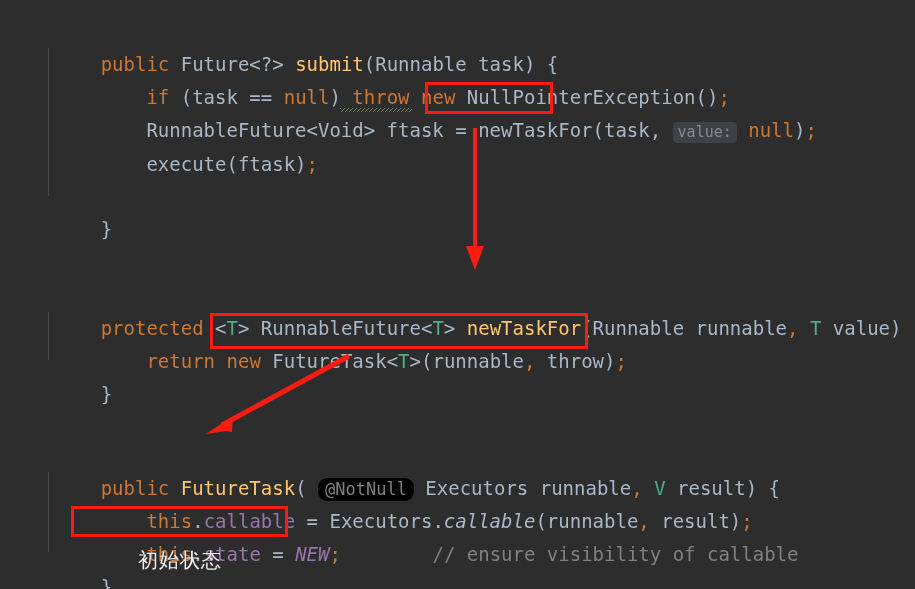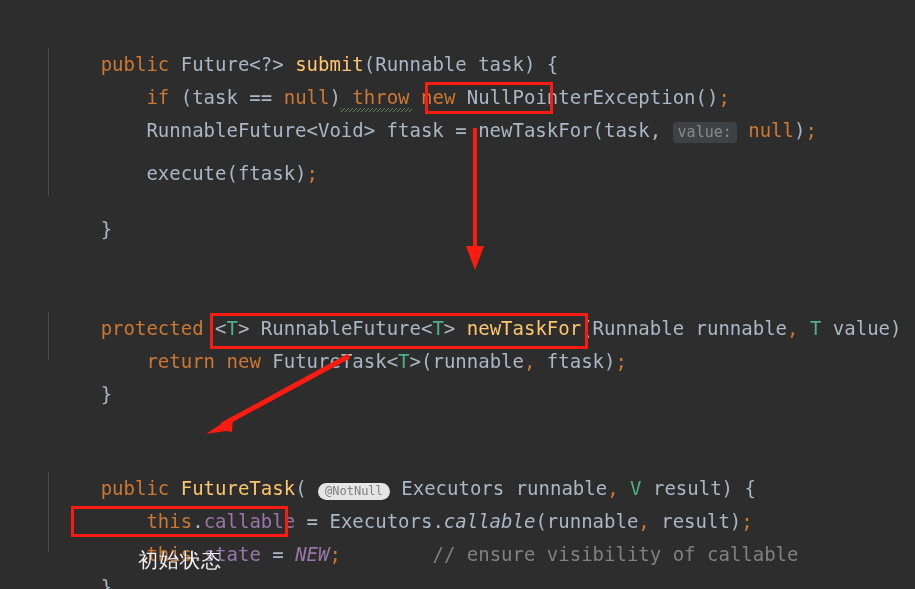--- a/index.html
+++ b/index.html
@@ -51,25 +51,25 @@
   
   .hint {
     background: #3f4244;
     color: #868a8c;
     border-radius: 4px;
     padding: 1px 5px 2px 5px;
     font-size: 15px;
     letter-spacing: 0;
   }
   .annot {
-    background: #e5e5e5;
+    background: #000000;
     color: #808080;
     border-radius: 9px;
     padding: 1px 7px 2px 7px;
-    font-size: 12px;
+    font-size: 17px;
     margin-top: 16px;
   }
 
   
   .guide {
     position: absolute;
     width: 1px;
     background: #4b4b4b;
   }
 
@@ -126,36 +126,36 @@
     </div>
 
     <div class="line" style="left:32px; top:48px;">
       <span class="plain">    </span><span class="kw">if</span><span class="plain"> (task == </span><span class="kw">null</span><span class="plain">) </span><span class="kw">throw</span><span class="plain"> </span><span class="kw">new</span><span class="plain"> NullPointerException()</span><span class="semi">;</span>
     </div>
 
     <div class="line" style="left:32px; top:81px;">
       <span class="plain">    RunnableFuture&lt;Void&gt; ftask = newTaskFor(task, </span><span class="hint">value:</span><span class="plain"> </span><span class="kw">null</span><span class="plain">)</span><span class="semi">;</span>
     </div>
 
-    <div class="line" style="left:32px; top:124px;">
+    <div class="line" style="left:32px; top:115px;">
       <span class="plain">    execute(ftask)</span><span class="semi">;</span>
     </div>
 
 
     <div class="line" style="left:32px; top:180px;">
       <span class="plain">}</span>
     </div>
 
     
     <div class="line" style="left:32px; top:279px;">
       <span class="kw">protected</span><span class="plain"> &lt;</span><span class="generic">T</span><span class="plain">&gt; RunnableFuture&lt;</span><span class="generic">T</span><span class="plain">&gt; </span><span class="method">newTaskFor</span><span class="plain">(Runnable runnable</span><span class="semi">,</span><span class="plain"> </span><span class="generic">T</span><span class="plain"> value) {</span>
     </div>
 
     <div class="line" style="left:32px; top:312px;">
-      <span class="plain">    </span><span class="kw">return</span><span class="plain"> </span><span class="kw">new</span><span class="plain"> FutureTask&lt;</span><span class="generic">T</span><span class="plain">&gt;(runnable</span><span class="semi">,</span><span class="plain"> ftask)</span><span class="semi">;</span>
+      <span class="plain">    </span><span class="kw">return</span><span class="plain"> </span><span class="kw">new</span><span class="plain"> FutureTask&lt;</span><span class="generic">T</span><span class="plain">&gt;(runnable</span><span class="semi">,</span><span class="plain"> throw)</span><span class="semi">;</span>
     </div>
 
     <div class="line" style="left:32px; top:345px;">
       <span class="plain">}</span>
     </div>
 
     
     <div class="line" style="left:32px; top:439px;">
       <span class="kw">public</span><span class="plain"> </span><span class="method">FutureTask</span><span class="plain">( </span><span class="annot">@NotNull</span><span class="plain"> Executors runnable</span><span class="semi">,</span><span class="plain"> </span><span class="generic">V</span><span class="plain"> result) {</span>
     </div>

